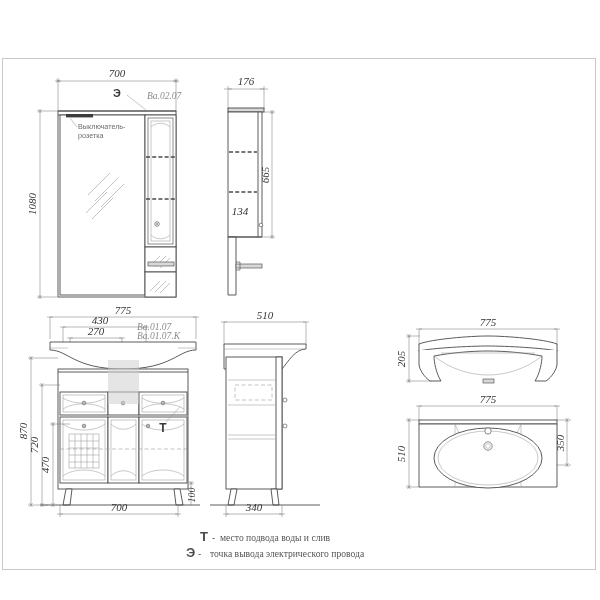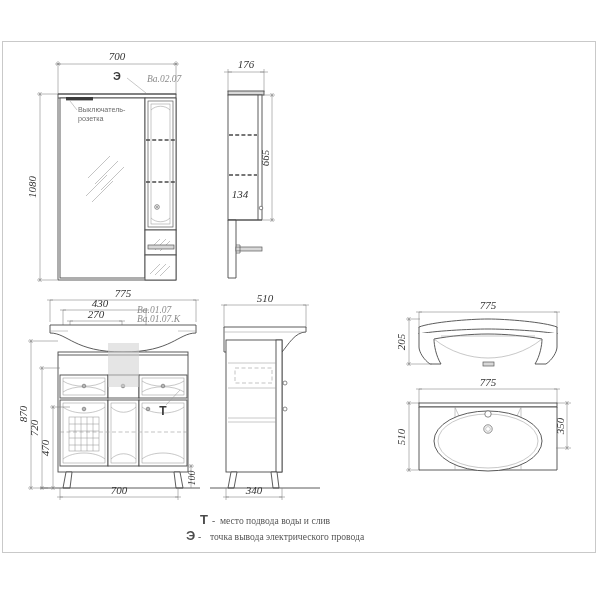--- a/index.html
+++ b/index.html
@@ -1,17 +1,17 @@
 <!DOCTYPE html>
 <html><head>
 <meta charset="utf-8">
 <style>
   html,body{margin:0;padding:0;background:#ffffff;}
   body{width:600px;height:600px;font-family:"Liberation Serif",serif;}
-  #sheet{position:relative;width:600px;height:480px;background:#fff;}
+  #sheet{position:relative;width:600px;height:480px;background:#fff;margin-top:17px;}
   .frame{position:absolute;left:2px;top:41px;width:594px;height:512px;border:1px solid #c9c9c9;box-sizing:border-box;}
   svg{position:absolute;left:0;top:0;width:600px;height:600px;}
   text{font-family:"Liberation Serif",serif;fill:#3a3a3a;}
   .dimtxt{font-style:italic;font-size:11px;fill:#333;}
   .dimtxt-s{font-style:italic;font-size:10px;fill:#333;}
   .code{font-style:italic;font-size:9.5px;fill:#8a8a8a;}
   .note{font-size:7.2px;fill:#6d6d6d;font-family:"Liberation Sans",sans-serif;}
   .legend{font-size:9.6px;fill:#555;}
   .legsym{font-size:13px;font-weight:bold;fill:#4a4a4a;font-family:"Liberation Sans",sans-serif;}
   .symE{font-size:11px;font-weight:bold;fill:#3a3a3a;font-family:"Liberation Sans",sans-serif;}

